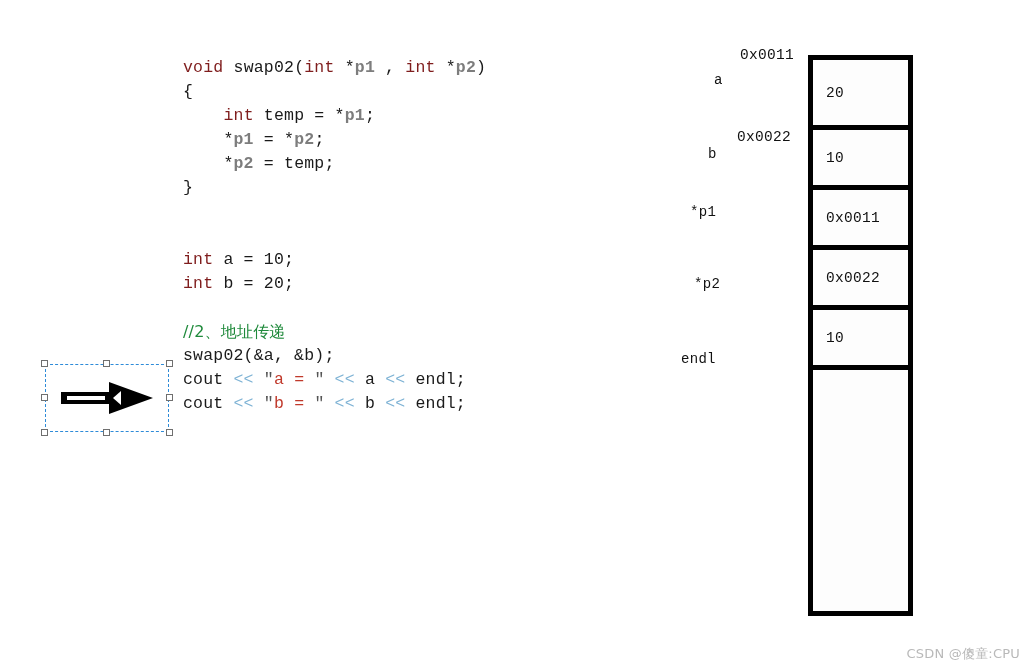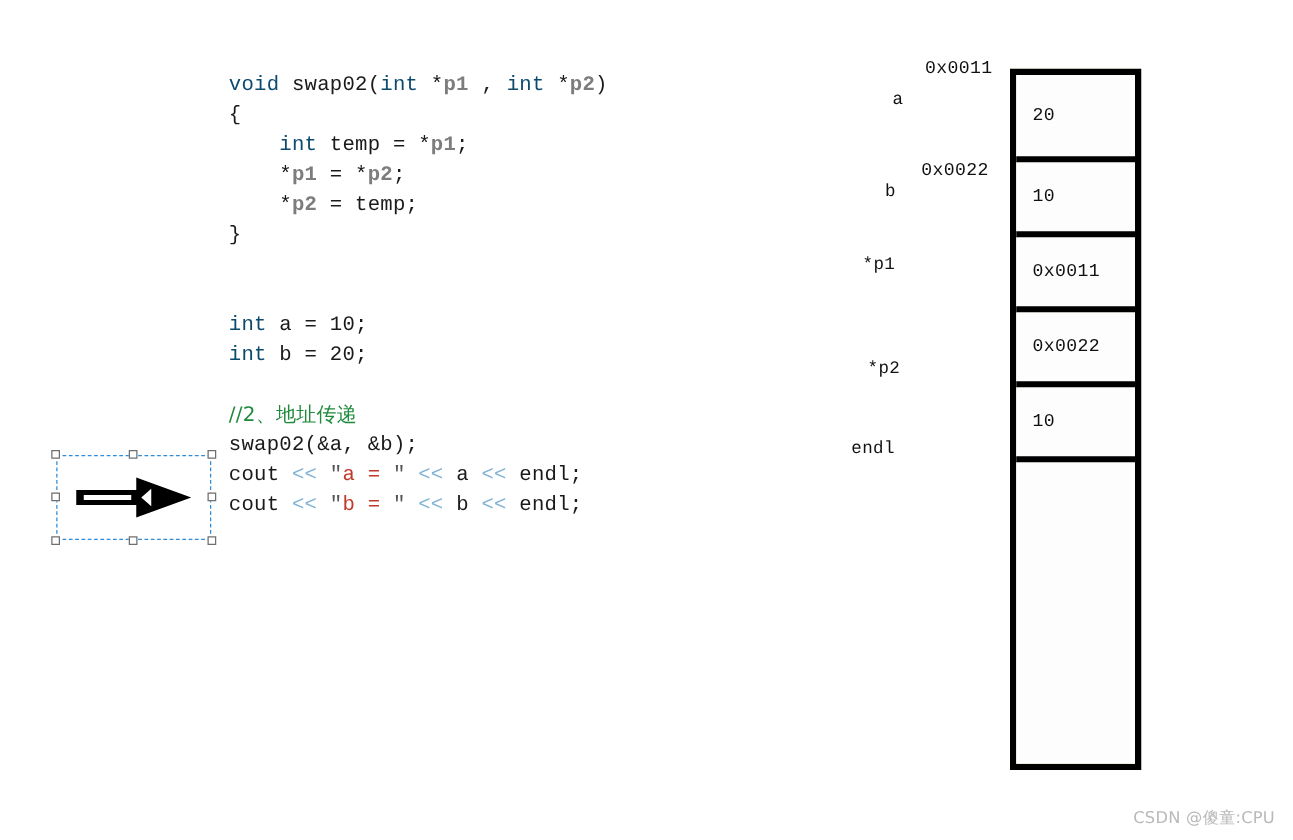--- a/index.html
+++ b/index.html
@@ -22,21 +22,21 @@
     left: 183px;
     top: 56px;
     font-family: "Liberation Mono", "DejaVu Sans Mono", monospace;
     font-size: 16.5px;
     line-height: 24px;
     color: #1a1a1a;
     white-space: pre;
     letter-spacing: 0.2px;
   }
   .code-line { height: 24px; white-space: pre; }
-  .kw   { color: #0c4a6e; }        
+  .kw   { color: #7f1d1d; }        
   .ptr  { color: #7d7d7d; font-weight: bold; }        
   .cmt  { color: #1f8a3b; }        
   .op   { color: #7fb3d5; }        
   .str  { color: #c0392b; }        
   .qt   { color: #555555; }        
   .plain{ color: #1a1a1a; }
   .cmt-cjk { font-family: "DejaVu Sans", "Liberation Sans", sans-serif; font-size: 16px; }
 
   
   #arrow-shape {
@@ -78,21 +78,21 @@
 
   
   #memory-diagram {
     position: absolute;
     left: 808px;
     top: 55px;
     width: 105px;
     height: 561px;
     border: 5px solid #000000;
     box-sizing: border-box;
-    background: #fef9c3;
+    background: #3b82f6;
   }
   .mem-cell {
     position: relative;
     box-sizing: border-box;
     border-bottom: 5px solid #000000;
     background: #fdfdfd;
   }
   .mem-cell:last-child { border-bottom: none; }
   .mem-value {
     position: absolute;
@@ -159,21 +159,21 @@
   <div class="handle h-bc"></div>
   <div class="handle h-br"></div>
 </div>
 
 <div id="memory-labels">
     <div class="mem-addr" style="left: 740px; top: 47px;">0x0011</div>
     <div class="mem-addr" style="left: 737px; top: 129px;">0x0022</div>
     <div class="mem-label" style="left: 714px; top: 72px;">a</div>
     <div class="mem-label" style="left: 708px; top: 146px;">b</div>
     <div class="mem-label" style="left: 690px; top: 204px;">*p1</div>
-    <div class="mem-label" style="left: 694px; top: 287px;">*p2</div>
+    <div class="mem-label" style="left: 694px; top: 276px;">*p2</div>
     <div class="mem-label" style="left: 681px; top: 351px;">endl</div>
   </div>
 <div id="memory-diagram">
     <div class="mem-cell" style="height: 70px;">
       <span class="mem-value">20</span>
     </div>
     <div class="mem-cell" style="height: 60px;">
       <span class="mem-value">10</span>
     </div>
     <div class="mem-cell" style="height: 60px;">

